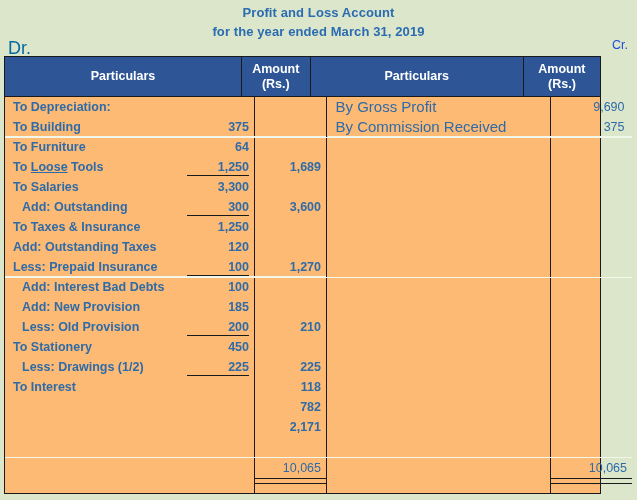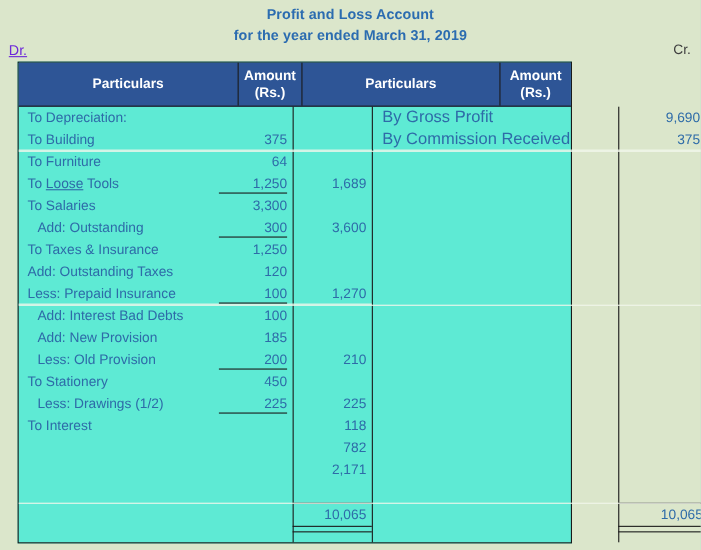--- a/index.html
+++ b/index.html
@@ -44,42 +44,41 @@
     position: absolute;
     top: 38px;
     left: 0;
     width: 637px;
     height: 18px;
   }
   .dr {
     position: absolute;
     left: 8px;
     top: 0;
-    font-size: 13px;
-    color: #6d28d9;
-    text-decoration: underline;
+    font-size: 18px;
+    color: #0369a1;
   }
   .cr {
     position: absolute;
     right: 9px;
     top: 0;
     font-size: 12.5px;
-    color: #404040;
+    color: #1d4ed8;
   }
 
   
   .table {
     position: absolute;
-    left: 16px;
+    left: 4px;
     top: 56px;
-    width: 504px;
+    width: 597px;
     height: 438px;
     border: 1.5px solid #1a1a1a;
     box-sizing: border-box;
-    background: #5eead4;
+    background: #fdba74;
   }
 
   .thead {
     display: flex;
     height: 40px;
     background: #2e5596;
     border-bottom: 1.5px solid #1a1a1a;
     box-sizing: border-box;
   }
   .th {
@@ -113,21 +112,21 @@
     border-left: 1.5px solid #1a1a1a;
   }
   .vrule.c1 { left: 249px; }
   .vrule.c2 { left: 321px; }
   .vrule.c3 { left: 545px; }
 
   
   .pane-left {
     position: absolute;
     left: 0; top: 0;
-    width: 321px; height: 100%;
+    width: 321px; height: 100%; font-weight: bold;
   }
   .pane-right {
     position: absolute;
     left: 322.5px; top: 0;
     width: 304px; height: 100%;
   }
 
   .row {
     position: relative;
     height: 20px;

